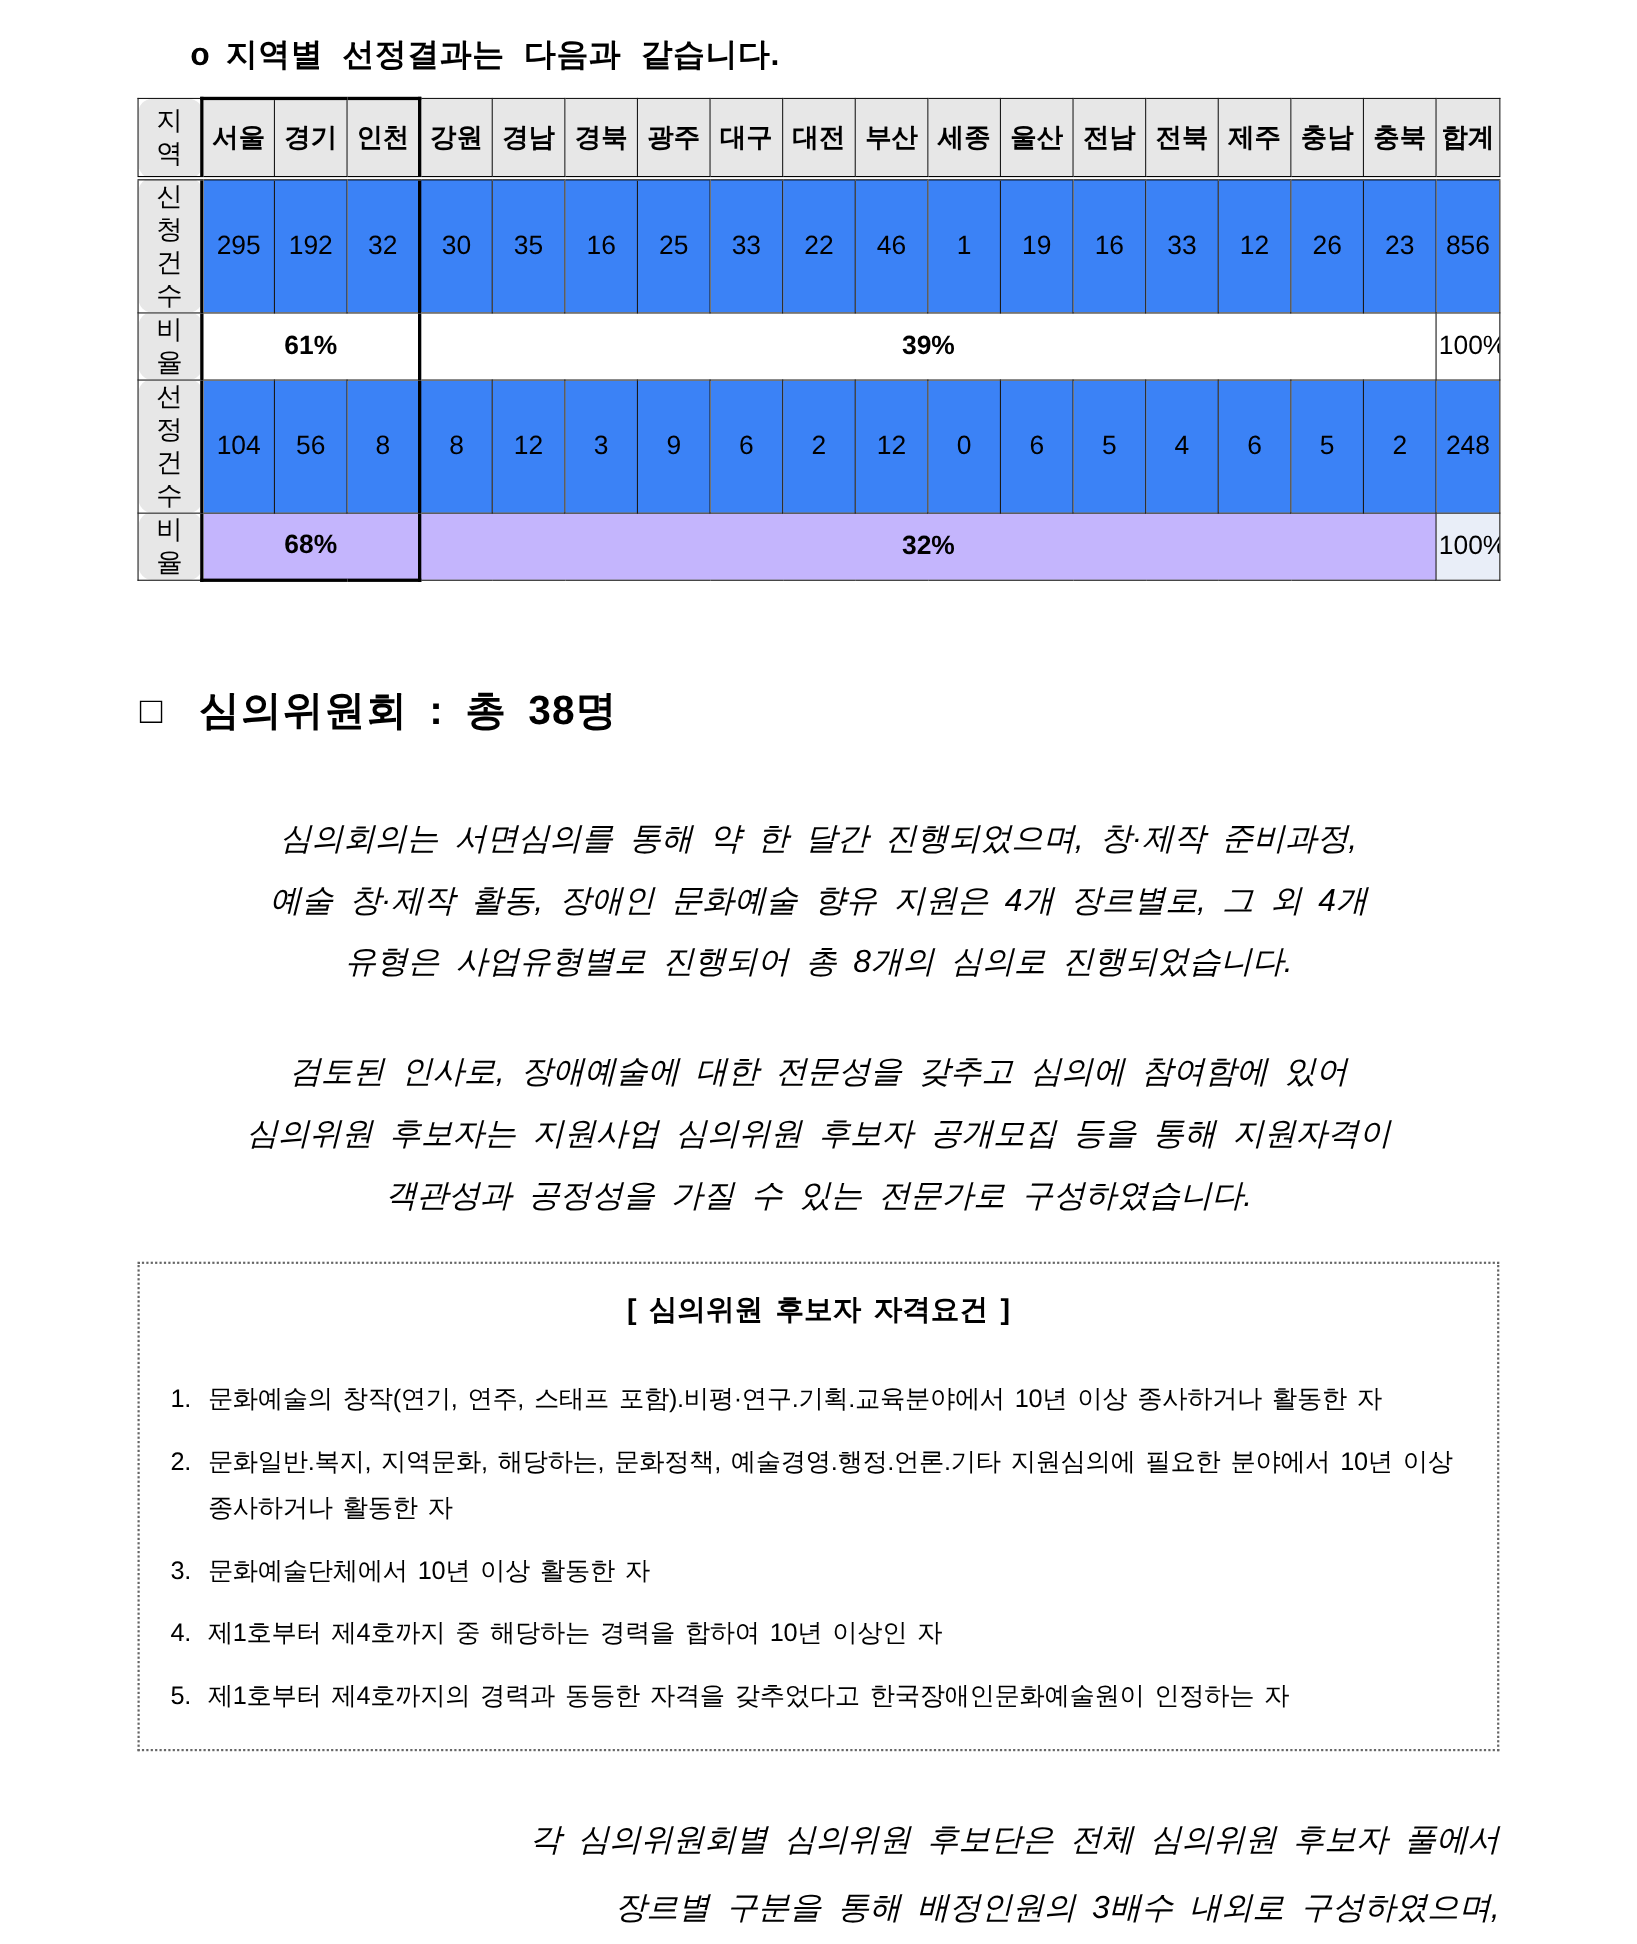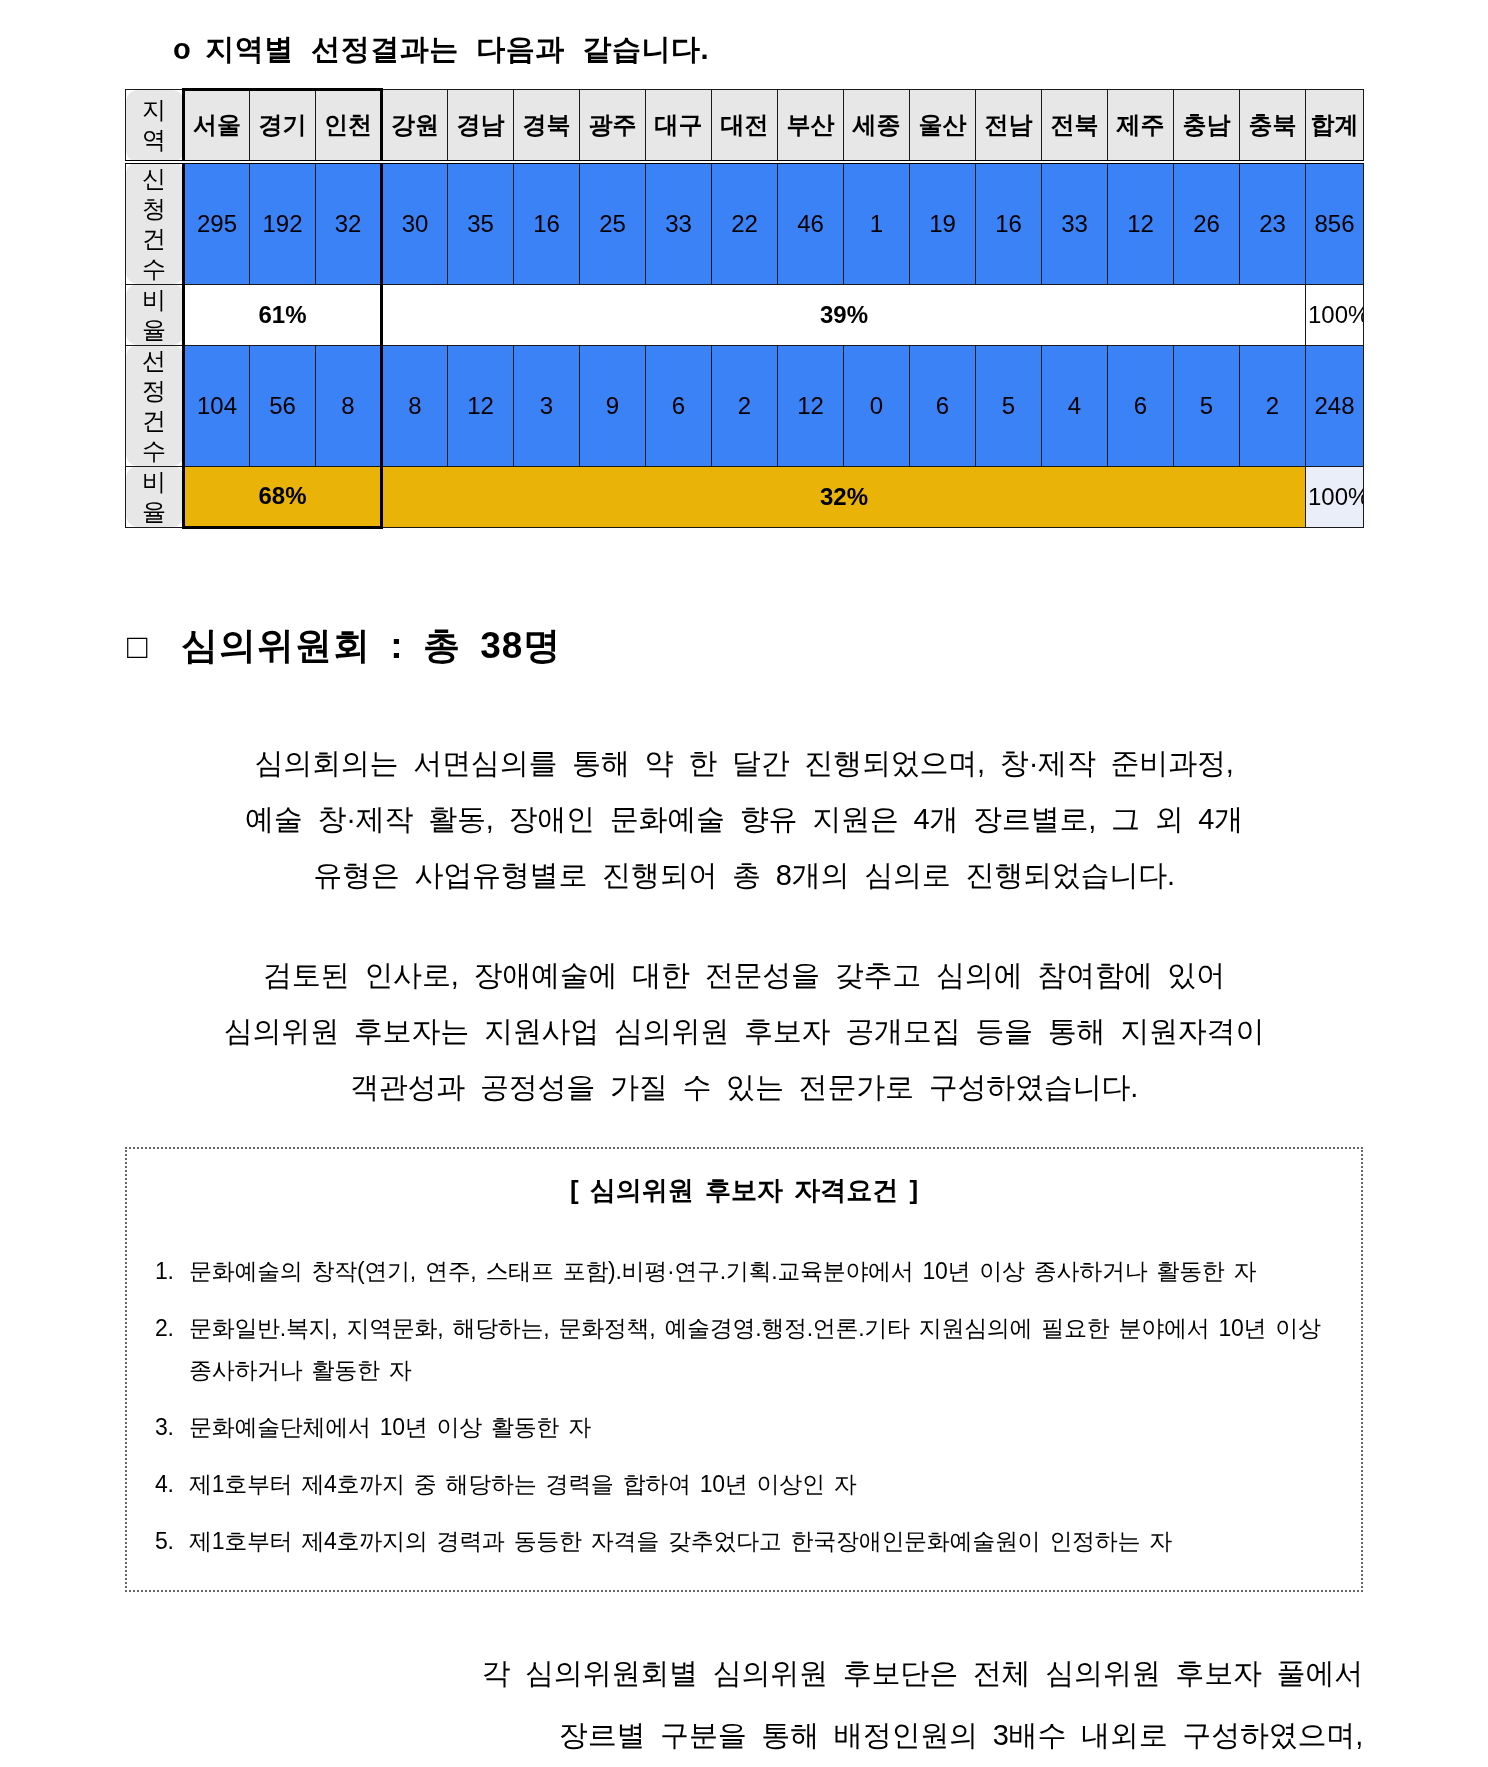--- a/index.html
+++ b/index.html
@@ -39,26 +39,26 @@
   .r-hdr th { height:72px; background:#e7e7e7; font-weight:bold; border-bottom:4px double #000; }
   .r-val  td { height:80px; background:#3b82f6; }
   .r-ratio td { height:54px; background:#fff; }
   .r-ratio2 td { height:50px; }
   td.lab, th.lab { background:#e7e7e7 !important; font-weight:normal; word-break:break-all; line-height:1.25; padding:0 8px;border-radius:12px; }
   .ratio { font-weight:bold; }
   .grp-l { border-left:3px solid #000 !important; }
   .grp-r { border-right:3px solid #000 !important; }
   .grp-t { border-top:3px solid #000 !important; }
   .grp-b { border-bottom:3px solid #000 !important; }
-  tr.sel td { background:#eab308; }
+  tr.sel td { background:#c4b5fd; }
   tr.sel td.lab { background:#e7e7e7; }
   tr.sel td.total { background:#e9eef8; font-weight:normal; }
 
   
-  .para { text-align:center; font-size:29px; letter-spacing:-0.2px; word-spacing:7px; }
+  .para { text-align:center; font-size:29px; letter-spacing:-0.2px; word-spacing:7px;font-style:italic; }
   .para .pline { line-height:56px; }
   .para-1 { margin-top:64px; }
   .para-2 { margin-top:44px; }
   .para-3 { margin-top:50px; }
   .para-3 .pline { line-height:62px;text-align:right; }
 
   
   .req-box {
     margin-top:32px; border:2px dotted #666;
     padding:24px 28px 28px 28px; width:1238px;

